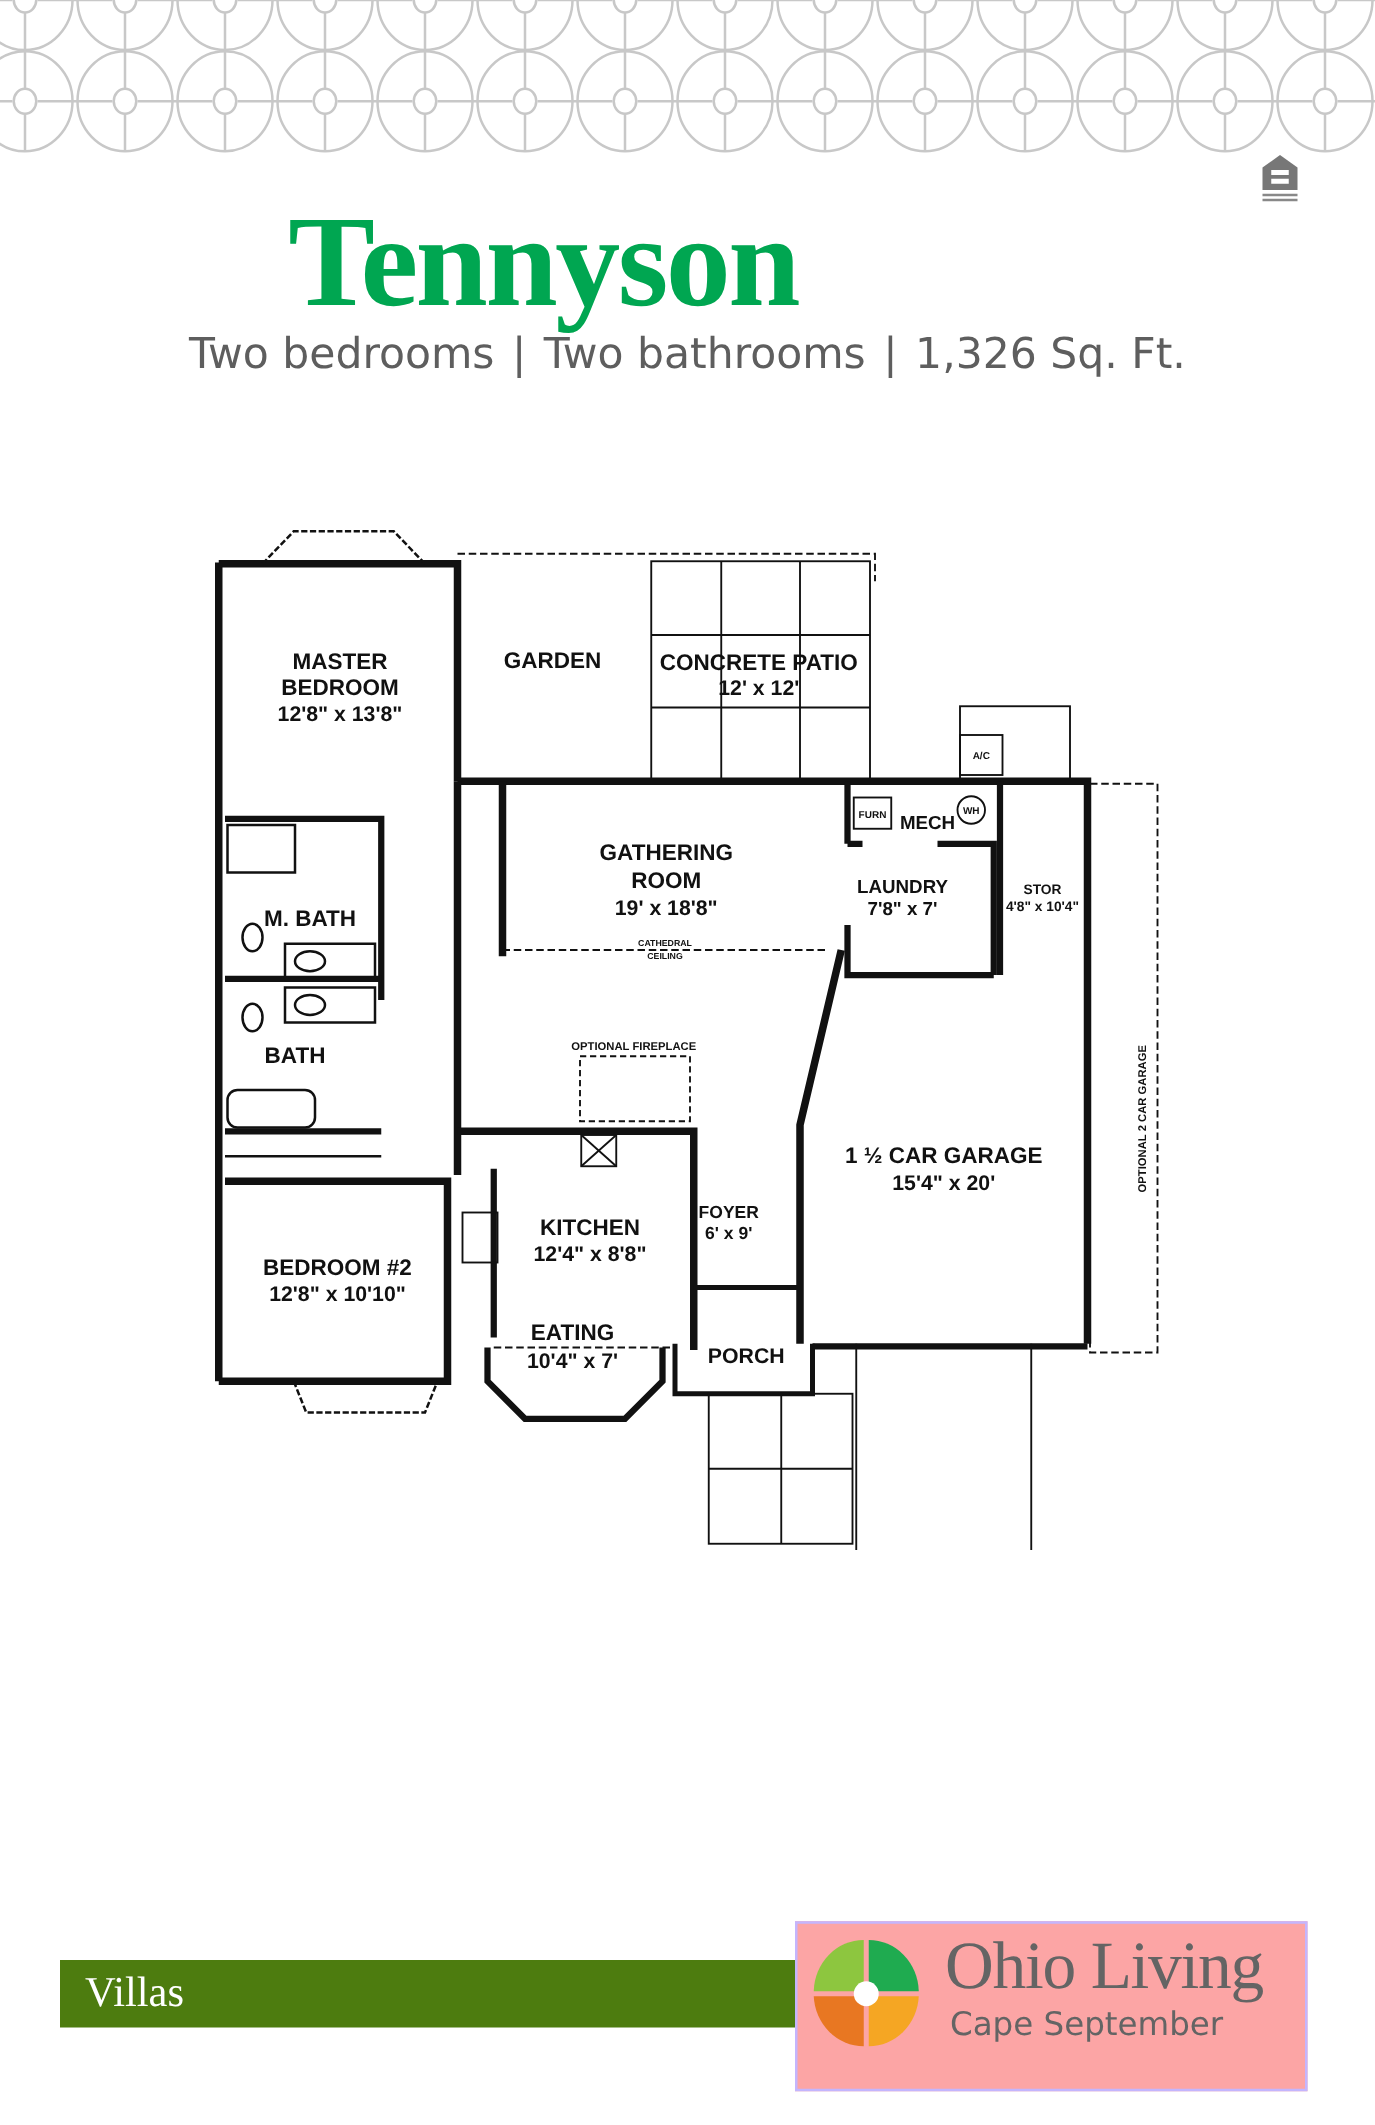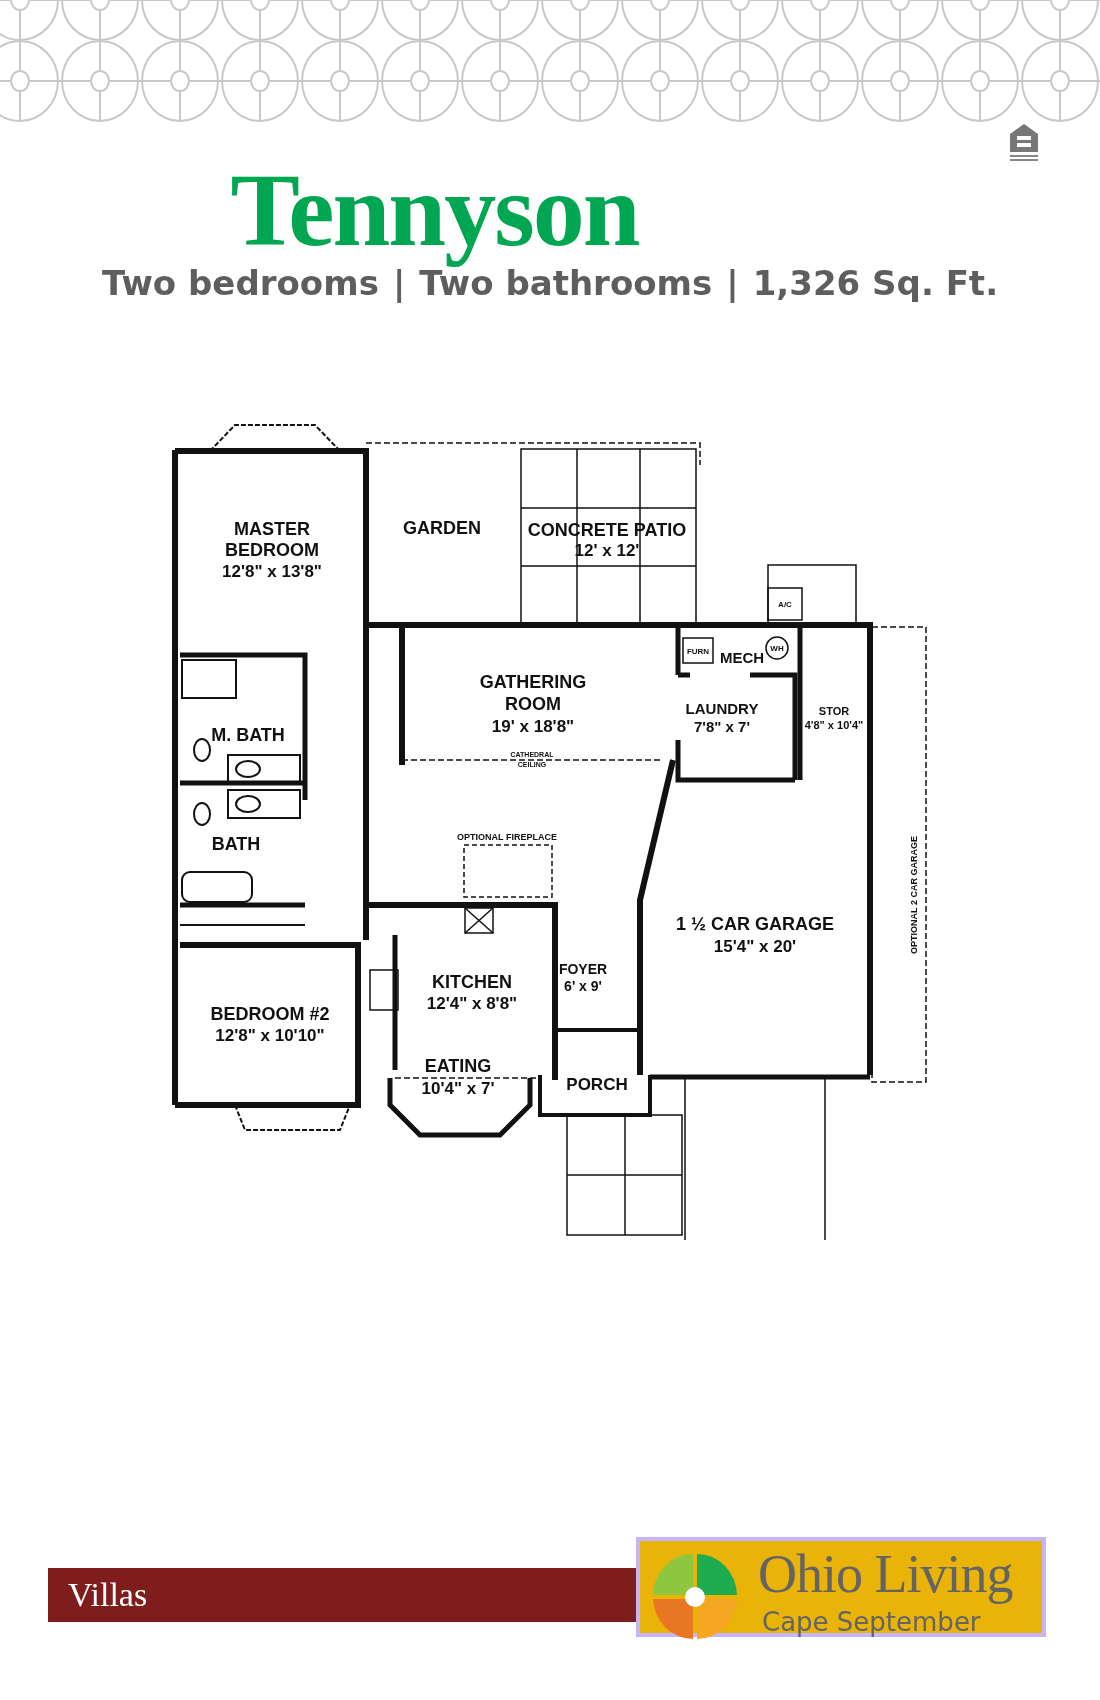--- a/index.html
+++ b/index.html
@@ -1,26 +1,26 @@
 <!DOCTYPE html>
 <html><head>
 <meta charset="utf-8">
 <style>
   html, body { margin:0; padding:0; background:#fff; }
   body { width:1100px; height:1700px; position:relative; overflow:hidden; font-family:"Liberation Sans", sans-serif; }
   .pattern { position:absolute; left:0; top:0; width:1100px; height:125px; }
   .eho { position:absolute; left:1008px; top:122px; width:32px; height:40px; }
   .title { position:absolute; left:0; width:869px; top:158px; text-align:center; font-family:"Liberation Serif", serif; font-weight:bold; font-size:104px; color:#00a651; letter-spacing:-2px; line-height:1; }
-  .subtitle { position:absolute; left:0; width:1100px; top:266px; text-align:center; font-family:"DejaVu Sans", sans-serif; font-size:34px; color:#5e5e5e; line-height:1;font-weight:bold; }
+  .subtitle { position:absolute; left:0; width:1100px; top:266px; text-align:center; font-family:"DejaVu Sans", sans-serif; font-size:34px; color:#5e5e5e; line-height:1; }
   .subtitle .sep { display:inline-block; margin:0 14px; }
   .plan { position:absolute; left:0; top:400px; width:1100px; height:850px; }
   .lbl { font-family:"Liberation Sans", sans-serif; font-weight:bold; fill:#111; text-anchor:middle; }
-  .footer-band { position:absolute; left:48px; top:1568px; width:600px; height:54px; background:#7f1d1d; }
+  .footer-band { position:absolute; left:48px; top:1568px; width:600px; height:54px; background:#4d7c0f; }
   .footer-band span { position:absolute; left:20px; top:8px; font-family:"Liberation Serif", serif; font-size:34px; color:#fff; }
-  .logo-box { position:absolute; left:636px; top:1537px; width:410px; height:100px; border:4px solid #c4b5fd; background:#eab308; box-sizing:border-box; }
+  .logo-box { position:absolute; left:636px; top:1537px; width:410px; height:136px; border:2px solid #c4b5fd; background:#fca5a5; box-sizing:border-box; }
   .logo-mark { position:absolute; left:10px; top:10px; width:90px; height:90px; }
   .logo-name { position:absolute; left:118px; top:2px; font-family:"Liberation Serif", serif; font-size:54px; color:#646464; letter-spacing:-1px; }
   .logo-loc { position:absolute; left:122px; top:66px; font-family:"DejaVu Sans", sans-serif; font-size:26px; color:#646464; }
 </style>
 </head>
 <body>
 
 <svg class="pattern" viewBox="0 0 1100 125">
   <defs>
     <g id="qf" fill="none" stroke="#c8c8c8" stroke-width="2">

